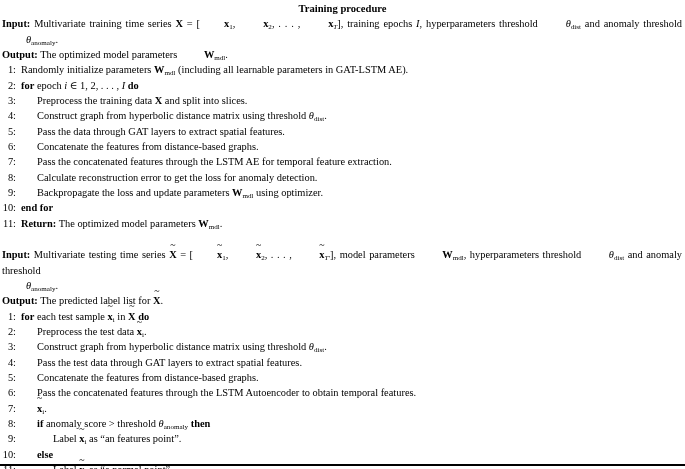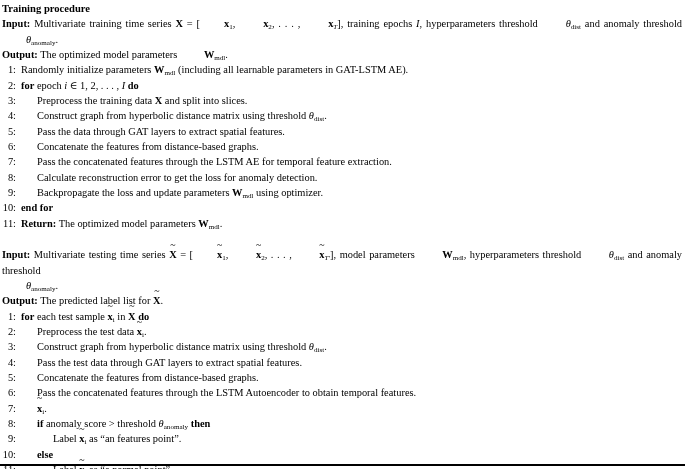--- a/index.html
+++ b/index.html
@@ -21,20 +21,21 @@
     box-sizing: border-box;
     padding: 1px 2px 0 2px;
     font-size: 10.4px;
     line-height: 15.35px;
   }
   .proc-title {
     font-weight: bold;
     font-size: 10.6px;
     line-height: 15.35px;
     white-space: nowrap;
+    text-align: center;
   }
   .io-line {
     line-height: 15.35px;
     text-align: justify;
     text-justify: inter-word;
     text-align-last: left;
     padding-right: 1px;
   }
   .io-line .lbl { font-weight: bold; }
   .steps {

